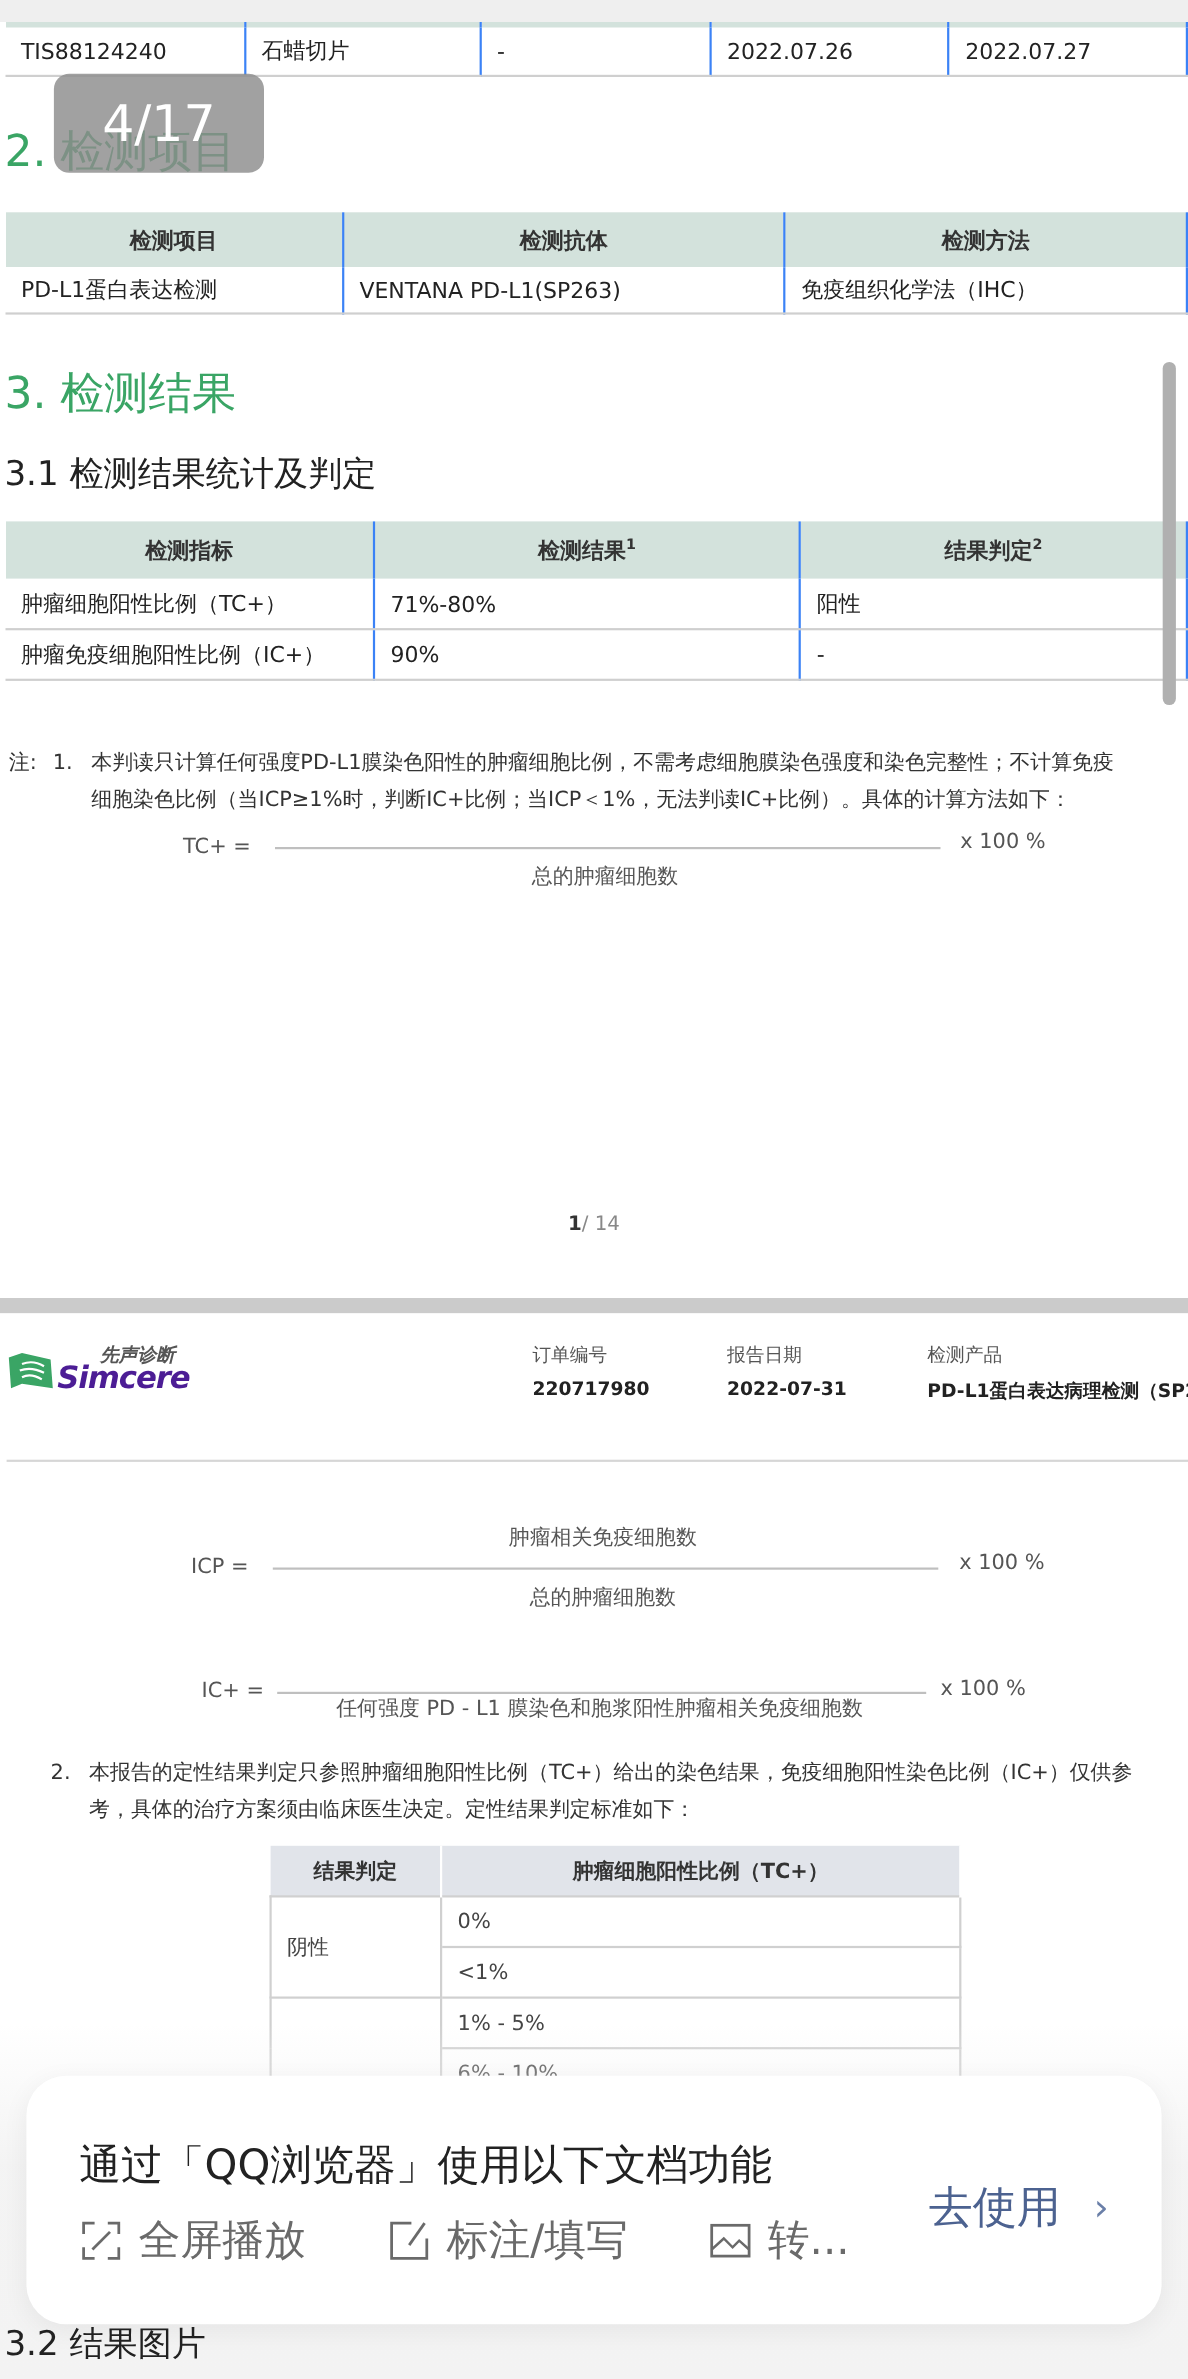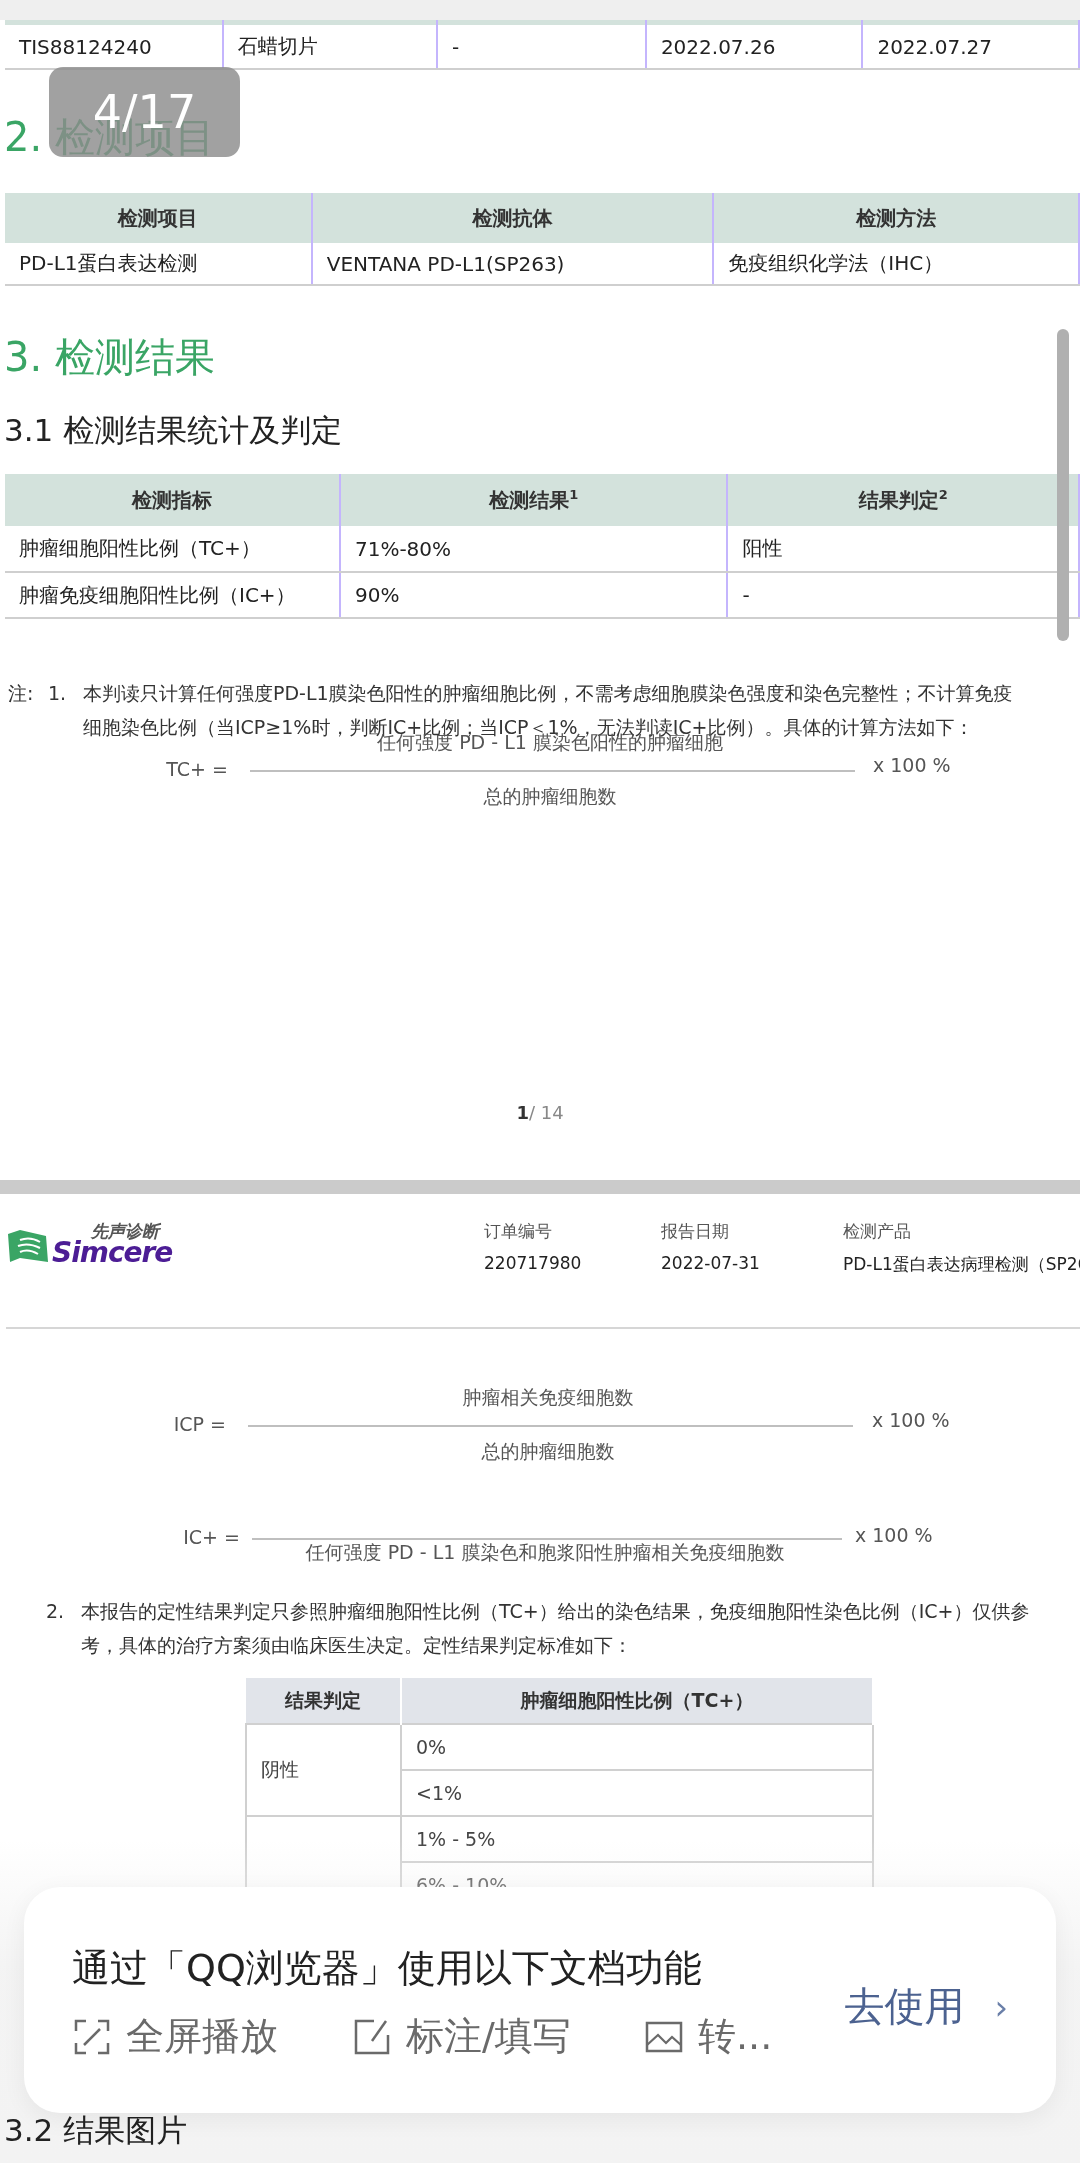--- a/index.html
+++ b/index.html
@@ -5,21 +5,21 @@
   * { box-sizing: border-box; margin: 0; padding: 0; }
   html, body { width: 1080px; height: 2163px; overflow: hidden; background: #ffffff; }
   body { font-family: "DejaVu Sans", "Liberation Sans", sans-serif; color: #222; position: relative; }
 
   .page { position: absolute; left: 0; width: 1080px; background: #fff; }
   .page1 { top: 0; height: 1180px; }
   .page-top-band { position: absolute; left: 0; top: 0; width: 1080px; height: 20px; background: #efefef; }
 
   
   table.rep { border-collapse: collapse; position: absolute; left: 5px; font-size: 20px; }
-  table.rep td, table.rep th { border-right: 2px solid #c4b5fd; padding: 0 14px; white-space: nowrap; overflow: hidden; }
+  table.rep td, table.rep th { border-right: 2px solid #3b82f6; padding: 0 14px; white-space: nowrap; overflow: hidden; }
   table.rep th { background: #d3e2dc; font-weight: bold; text-align: center; color: #333; }
   table.rep td { color: #222; }
   table.rep tr.row-b td { border-bottom: 2px solid #cfcfcf; }
 
   .t0 { top: 20px; }
   .t0 .hdrstrip td { height: 5px; background: #d3e2dc; padding: 0; }
   .t0 td { height: 44px; }
 
   .h2 { position: absolute; left: 4px; font-size: 40px; color: #3aa565; font-weight: normal; }
   .h3 { position: absolute; left: 4px; font-size: 31px; color: #222; }
@@ -48,21 +48,21 @@
   .pagenum b { color: #333; font-weight: bold; }
 
   .gap { position: absolute; left: 0; top: 1180px; width: 1080px; height: 14px; background: #cbcbcb; }
 
   .page2 { top: 1194px; height: 969px; }
   .logo { position: absolute; left: 6px; top: 26px; width: 160px; height: 46px; }
   .logo .cn { position: absolute; left: 85px; top: 0; font-size: 17px; font-style: italic; font-weight: bold; color: #555; }
   .logo .en { position: absolute; left: 46px; top: 16px; font-size: 28px; font-style: italic; font-weight: bold; color: #4c1d95; letter-spacing: -1px; }
   .meta { position: absolute; font-size: 17px; color: #555; }
   .meta .lbl { display: block; margin-bottom: 10px; }
-  .meta .val { display: block; color: #222; white-space: nowrap; }
+  .meta .val { display: block; color: #222; white-space: nowrap; font-weight: bold; }
   .hdr-line { position: absolute; left: 6px; top: 133px; width: 1074px; height: 2px; background: #d6d6d6; }
 
   .note2 { position: absolute; left: 46px; top: 1594px; width: 1034px; font-size: 19px; color: #333; line-height: 34px; }
   .note2 .n-num { position: absolute; left: 0; top: 0; }
   .note2 .n-text { position: absolute; left: 35px; top: 0; white-space: nowrap; }
 
   .t3 { position: absolute; left: 245px; top: 1678px; border-collapse: collapse; font-size: 19px; }
   .t3 th { background: #e1e4ea; font-weight: bold; height: 46px; text-align: center; color: #333; border-right: 2px solid #fff; }
   .t3 td { height: 46px; border: 2px solid #d0d0d0; padding: 0 14px; color: #444; }
   .t3 .c1 { width: 155px; }
@@ -152,21 +152,20 @@
     <span class="n-label">注:</span>
     <span class="n-num">1.</span>
     <div class="n-text">
       <div>本判读只计算任何强度PD-L1膜染色阳性的肿瘤细胞比例，不需考虑细胞膜染色强度和染色完整性；不计算免疫</div>
       <div>细胞染色比例（当ICP≥1%时，判断IC+比例；当ICP＜1%，无法判读IC+比例）。具体的计算方法如下：</div>
     </div>
   </div>
 
   <div class="formula" style="left:0;top:730px;width:1080px;height:90px;">
     <span class="lhs" style="left:160px;top:28px;width:68px;">TC+ =</span>
-    <span class="num" style="left:250px;top:0;width:600px;">任何强度 PD - L1 膜染色阳性的肿瘤细胞</span>
     <div class="bar" style="left:250px;top:40px;width:605px;"></div>
     <span class="den" style="left:250px;top:54px;width:600px;">总的肿瘤细胞数</span>
     <span class="mult" style="left:873px;top:24px;">x 100 %</span>
   </div>
 
   <div class="pagenum">
     <b>1</b><span>/ 14</span>
   </div>
 </div>
 

